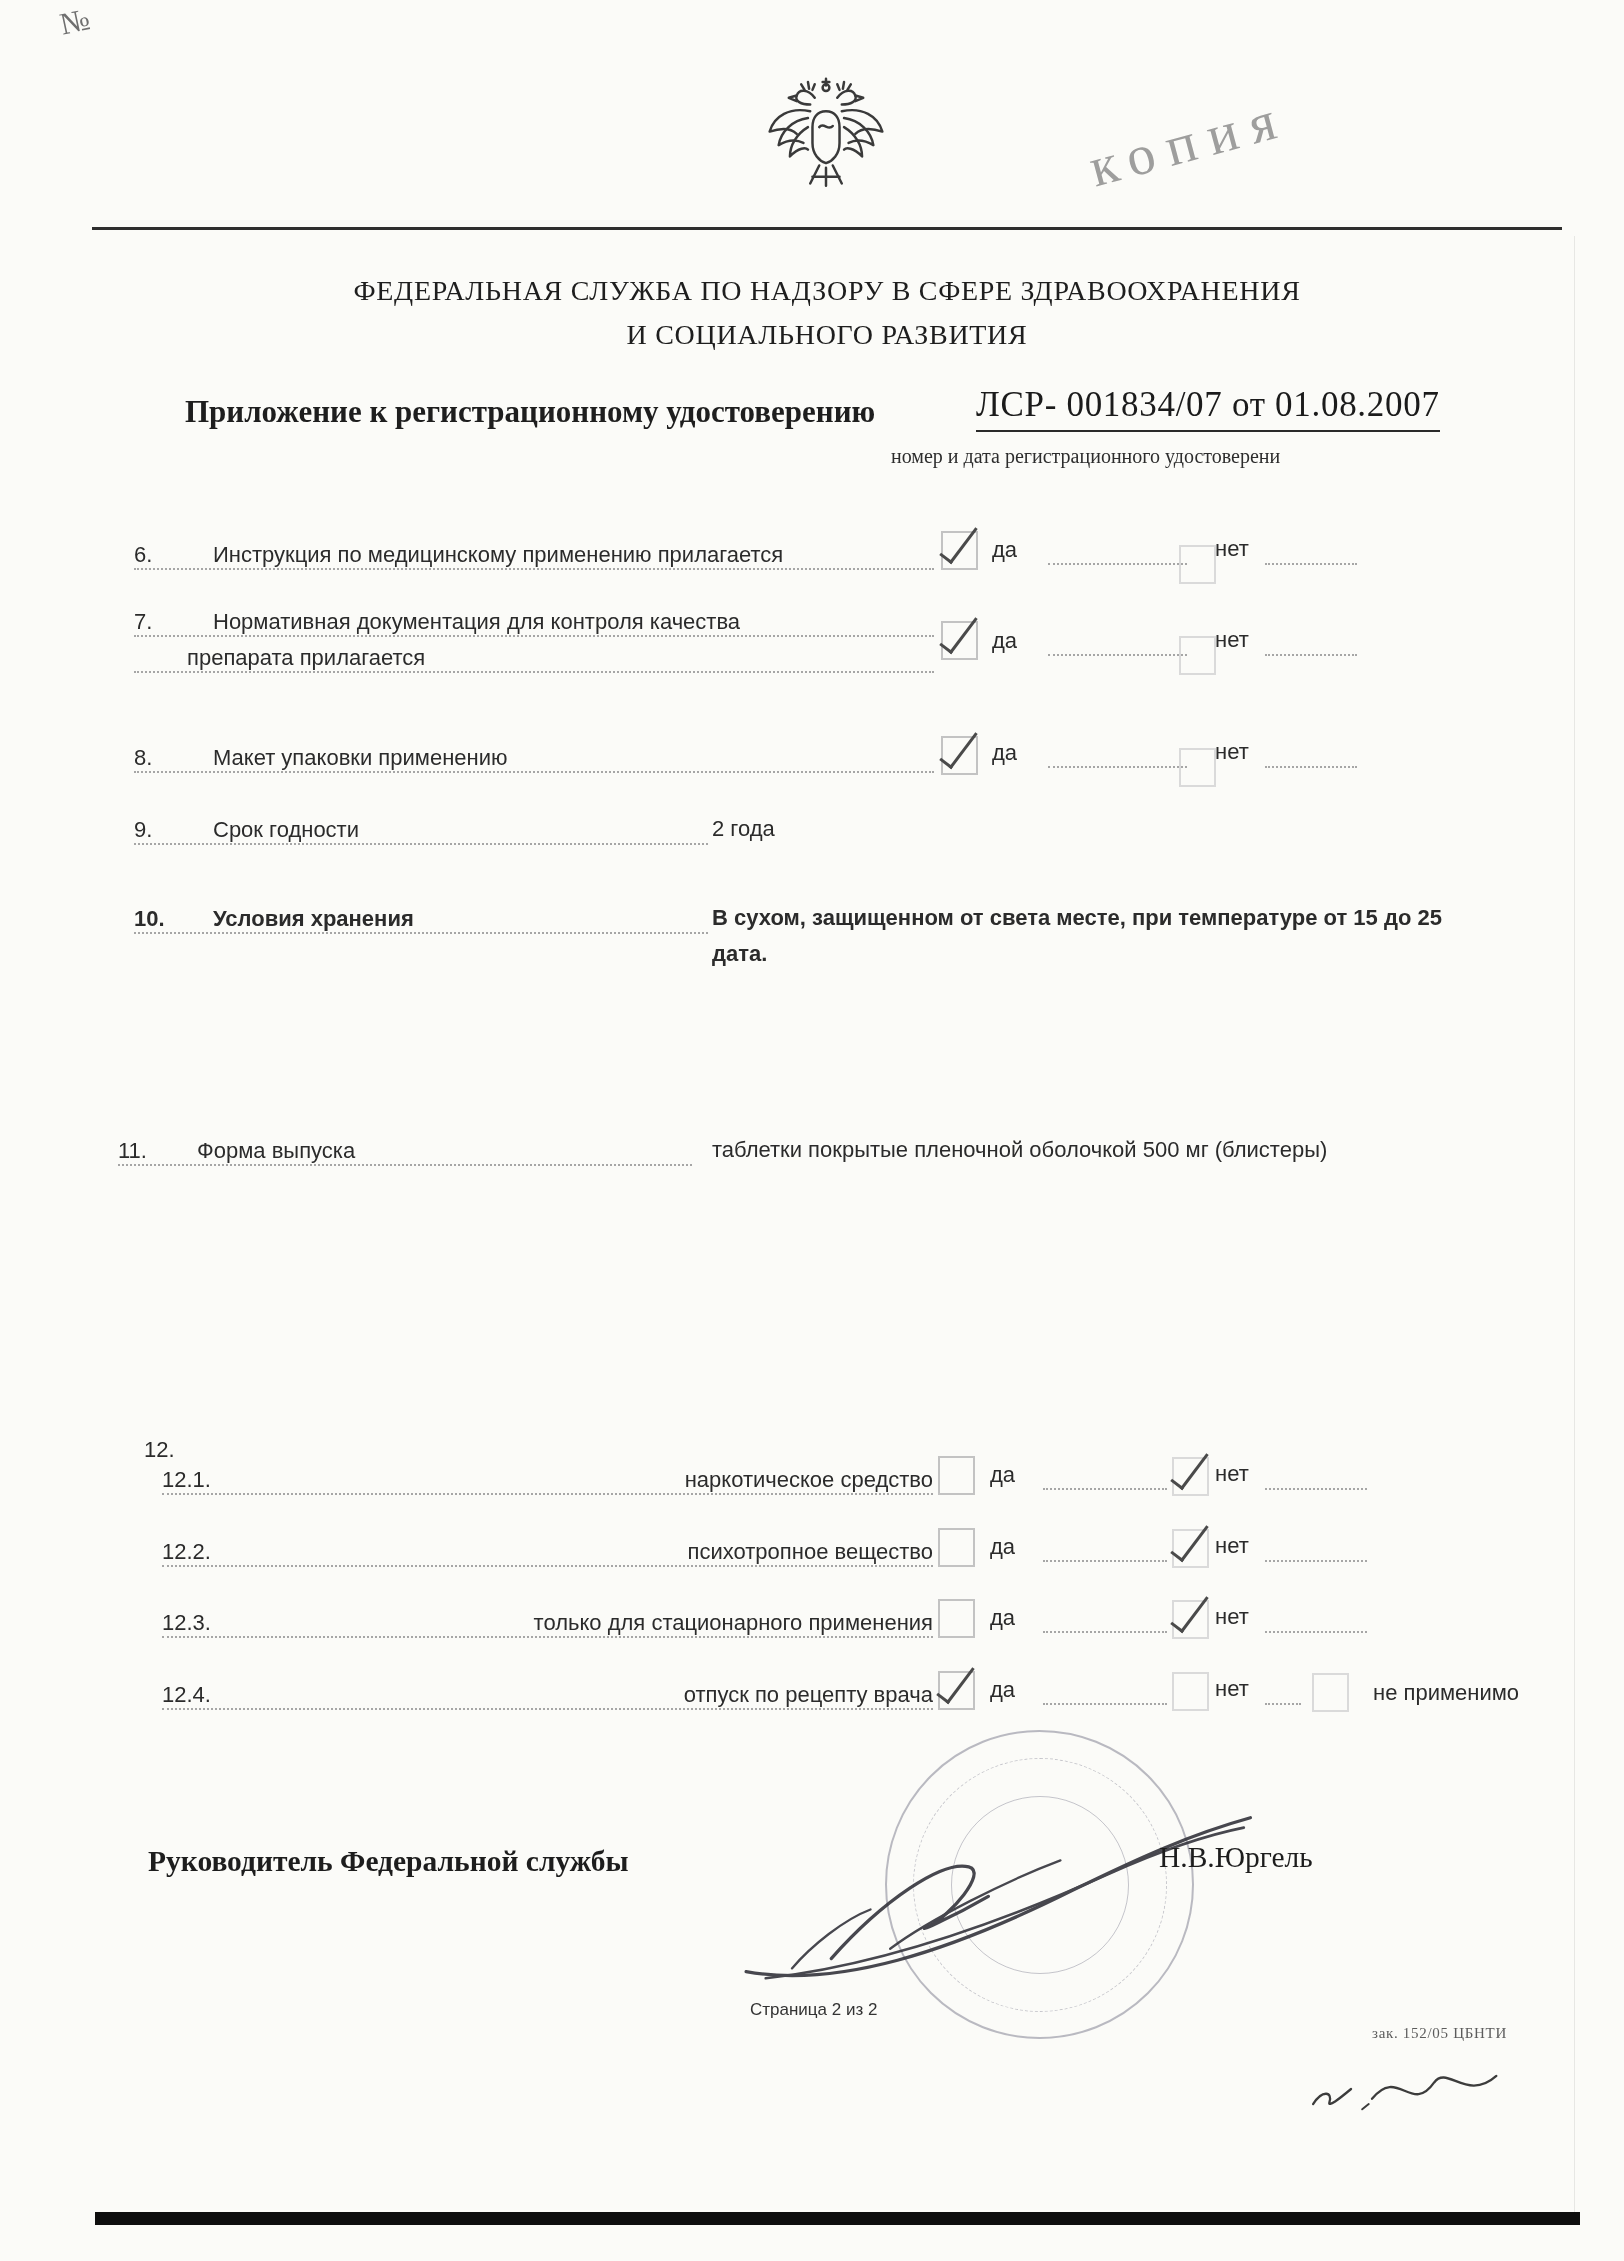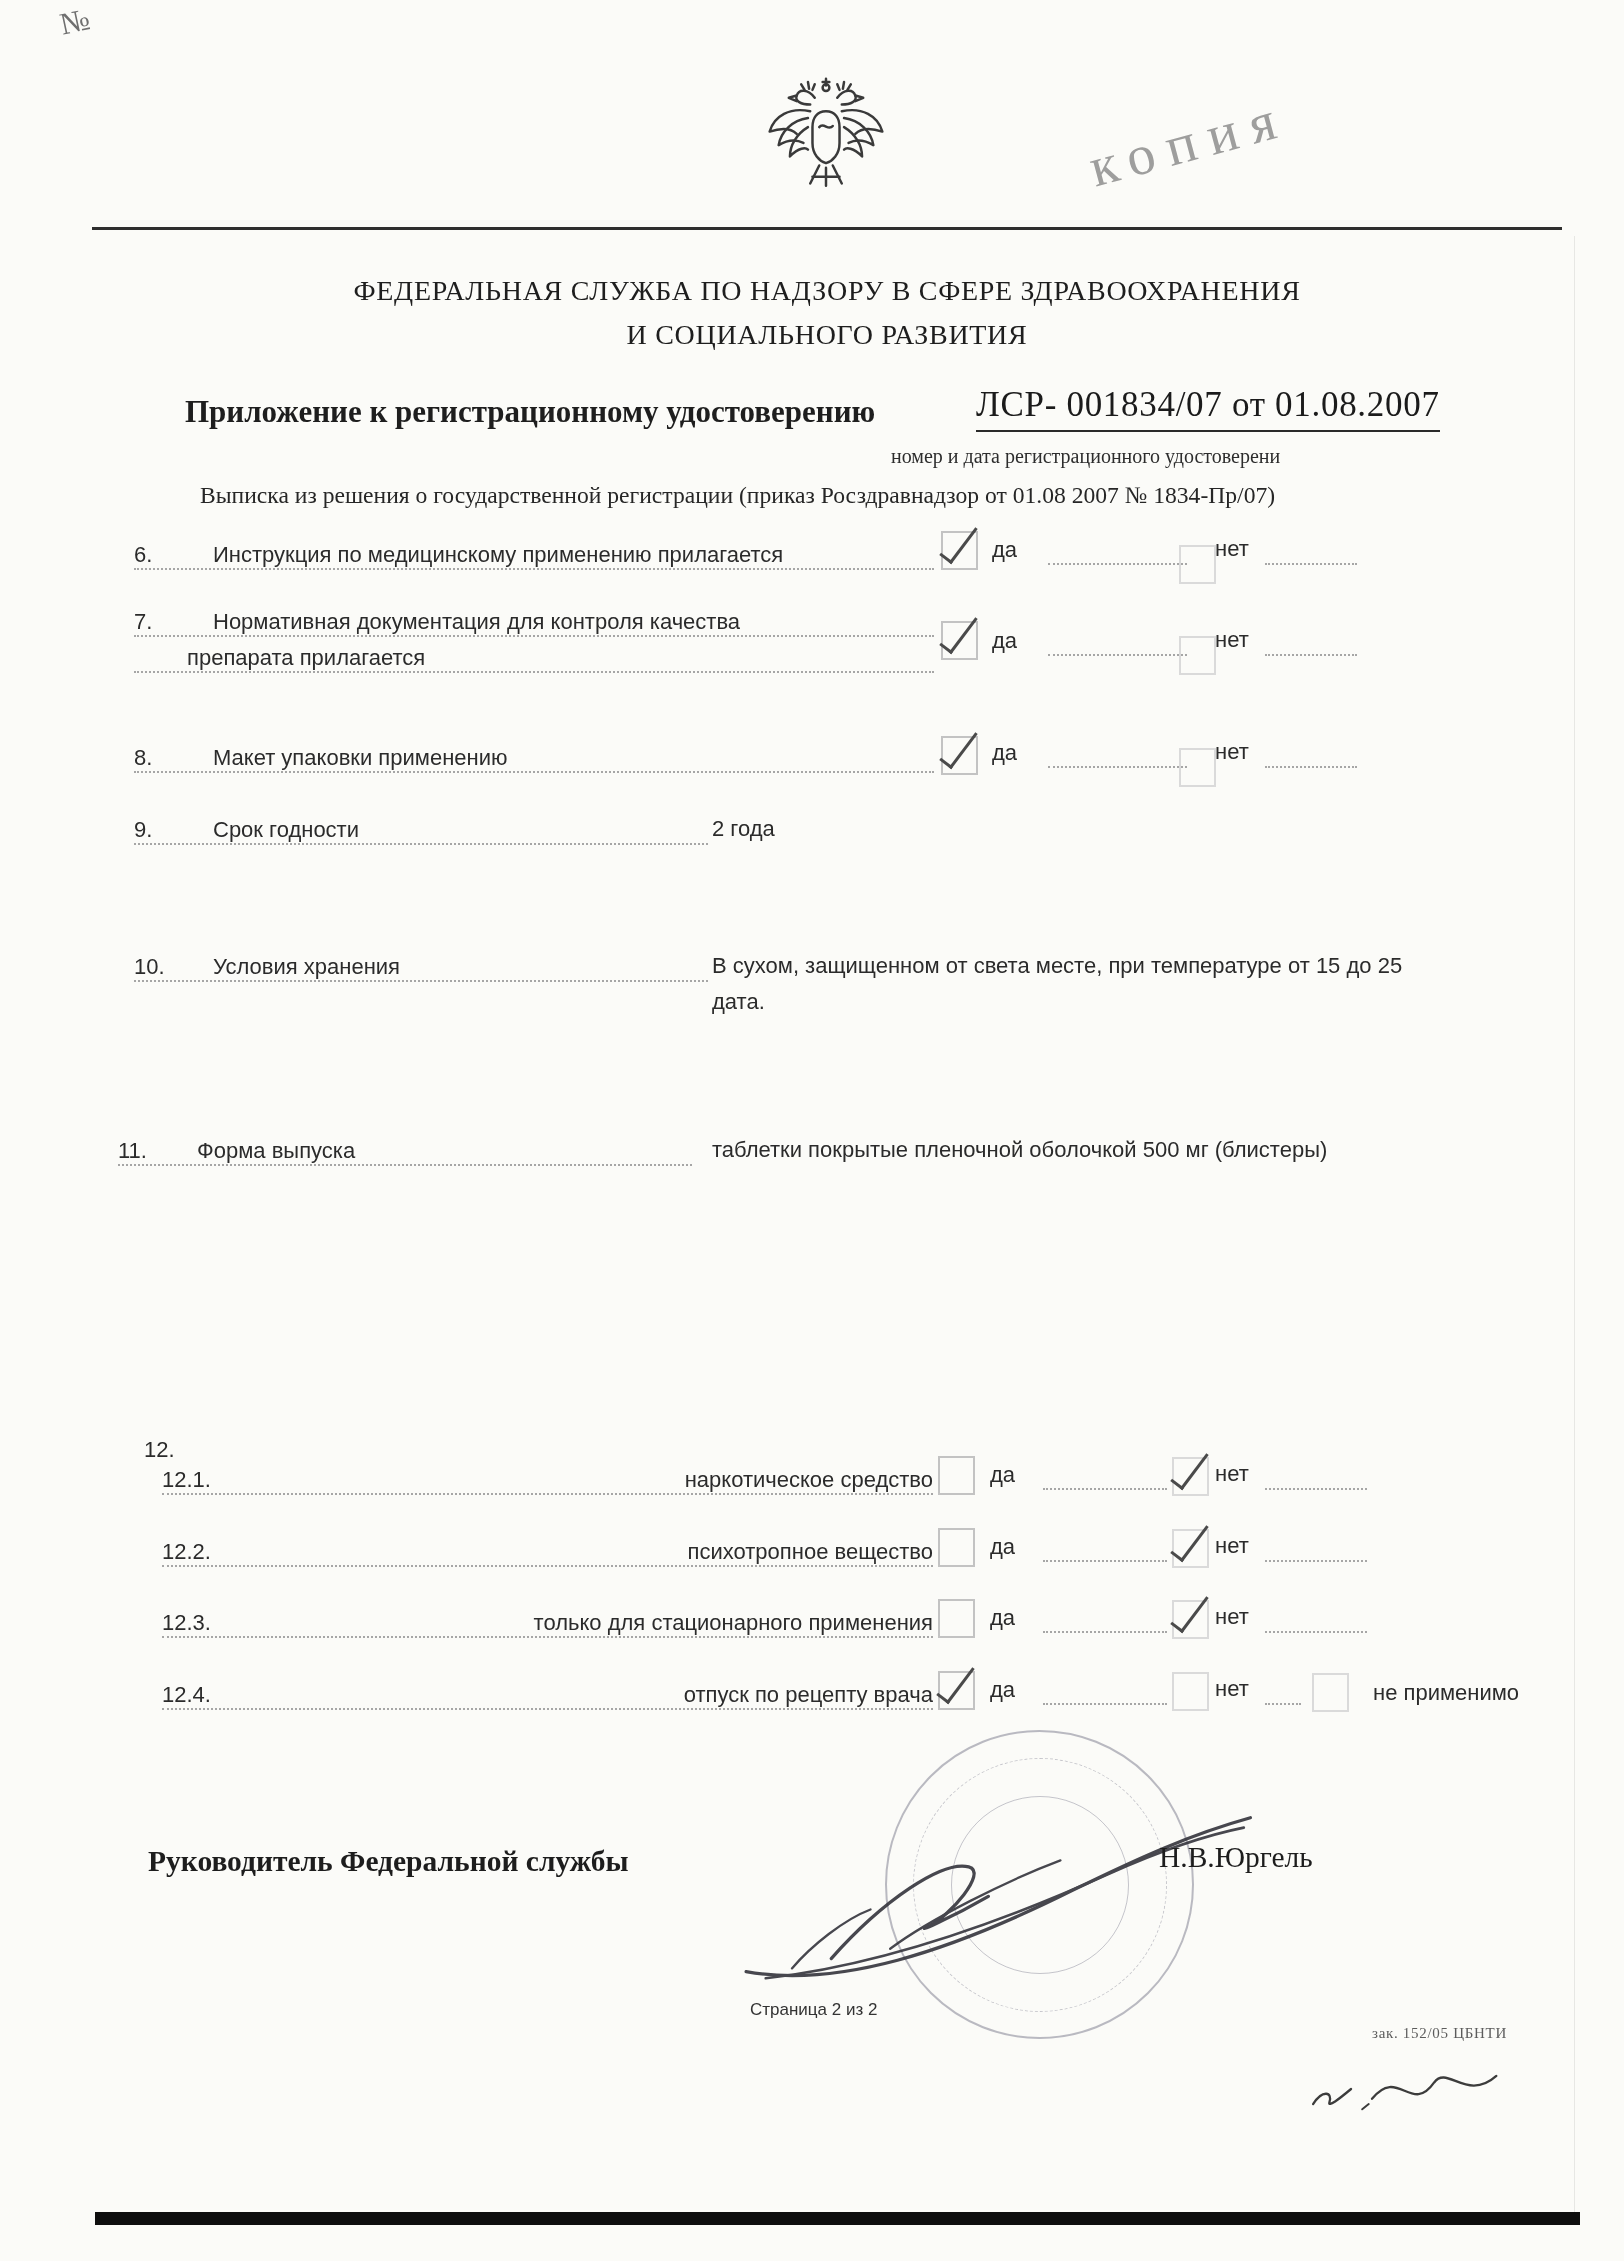--- a/index.html
+++ b/index.html
@@ -101,21 +101,20 @@
 
   <div class="abs top-rule"></div>
   <div class="abs edge-shadow"></div>
 
   <div class="abs org serif">ФЕДЕРАЛЬНАЯ СЛУЖБА ПО НАДЗОРУ В СФЕРЕ ЗДРАВООХРАНЕНИЯ</div>
   <div class="abs org org2 serif">И СОЦИАЛЬНОГО РАЗВИТИЯ</div>
 
   <div class="abs doc-title serif">Приложение к регистрационному удостоверению</div>
   <div class="abs reg-number serif">ЛСР- 001834/07 от 01.08.2007</div>
   <div class="abs reg-caption serif">номер и дата регистрационного удостоверени</div>
-  <div class="abs extract serif">Выписка из решения о государственной регистрации (приказ Росздравнадзор  от 01.08 2007 № 1834-Пр/07)</div>
 
   <div class="abs" style="left:0;top:536px;width:1624px;height:52px;">
     <div class="field" style="left:134px;width:800px;">
       <span class="num" style="width:79px;">6.</span>
       <span>Инструкция по медицинскому применению прилагается</span>
       <span class="grow"></span>
     </div>
     <span class="ck checked" style="left:941px;top:-5.2px;"></span>
     <span class="yn" style="left:992px;top:1.3px;">да</span>
     <span class="dotseg" style="left:1048px;width:139px;top:0;"></span>
@@ -159,21 +158,21 @@
 
   <div class="abs" style="left:0;top:811px;width:1624px;height:52px;">
     <div class="field" style="left:134px;width:574px;">
       <span class="num" style="width:79px;">9.</span>
       <span>Срок годности</span>
       <span class="grow"></span>
     </div>
     <span class="val" style="left:712px;top:5.2px;">2 года</span>
   </div>
 
-  <div class="abs" style="left:0;top:948px;width:1419px;height:92px;">
+  <div class="abs" style="left:0;top:900px;width:1419px;height:92px;font-weight:bold;">
     <div class="field" style="left:134px;width:574px;">
       <span class="num" style="width:79px;">10.</span>
       <span>Условия хранения</span>
       <span class="grow"></span>
     </div>
     <span class="val" style="left:712px;top:5.2px;">В сухом, защищенном от света месте, при температуре от 15 до 25</span>
     <span class="val" style="left:712px;top:41px;">дата.</span>
   </div>
 
   <div class="abs" style="left:0;top:1132px;width:1624px;height:52px;">

